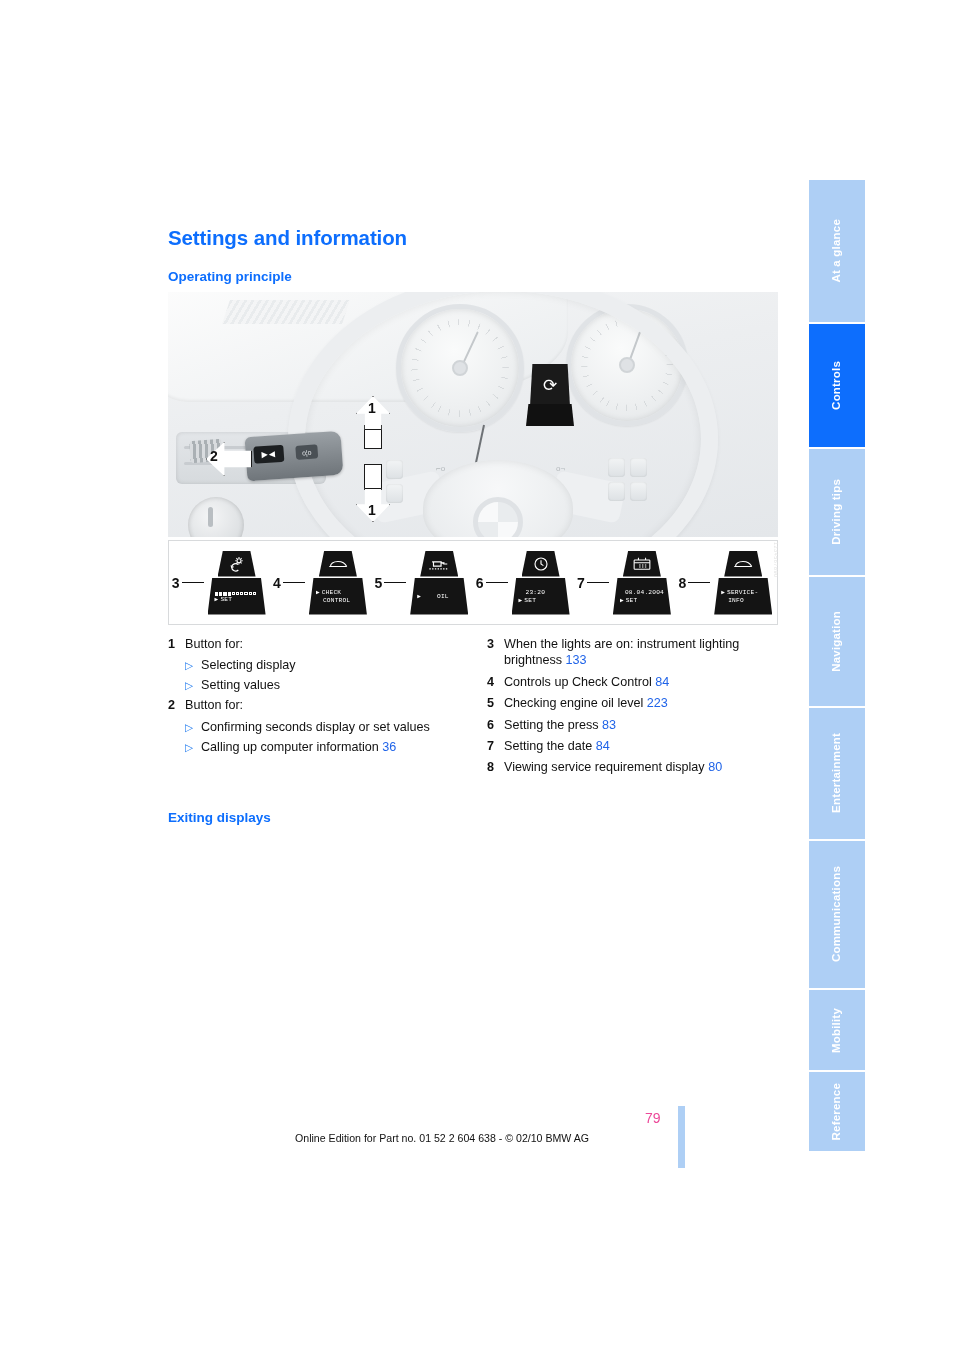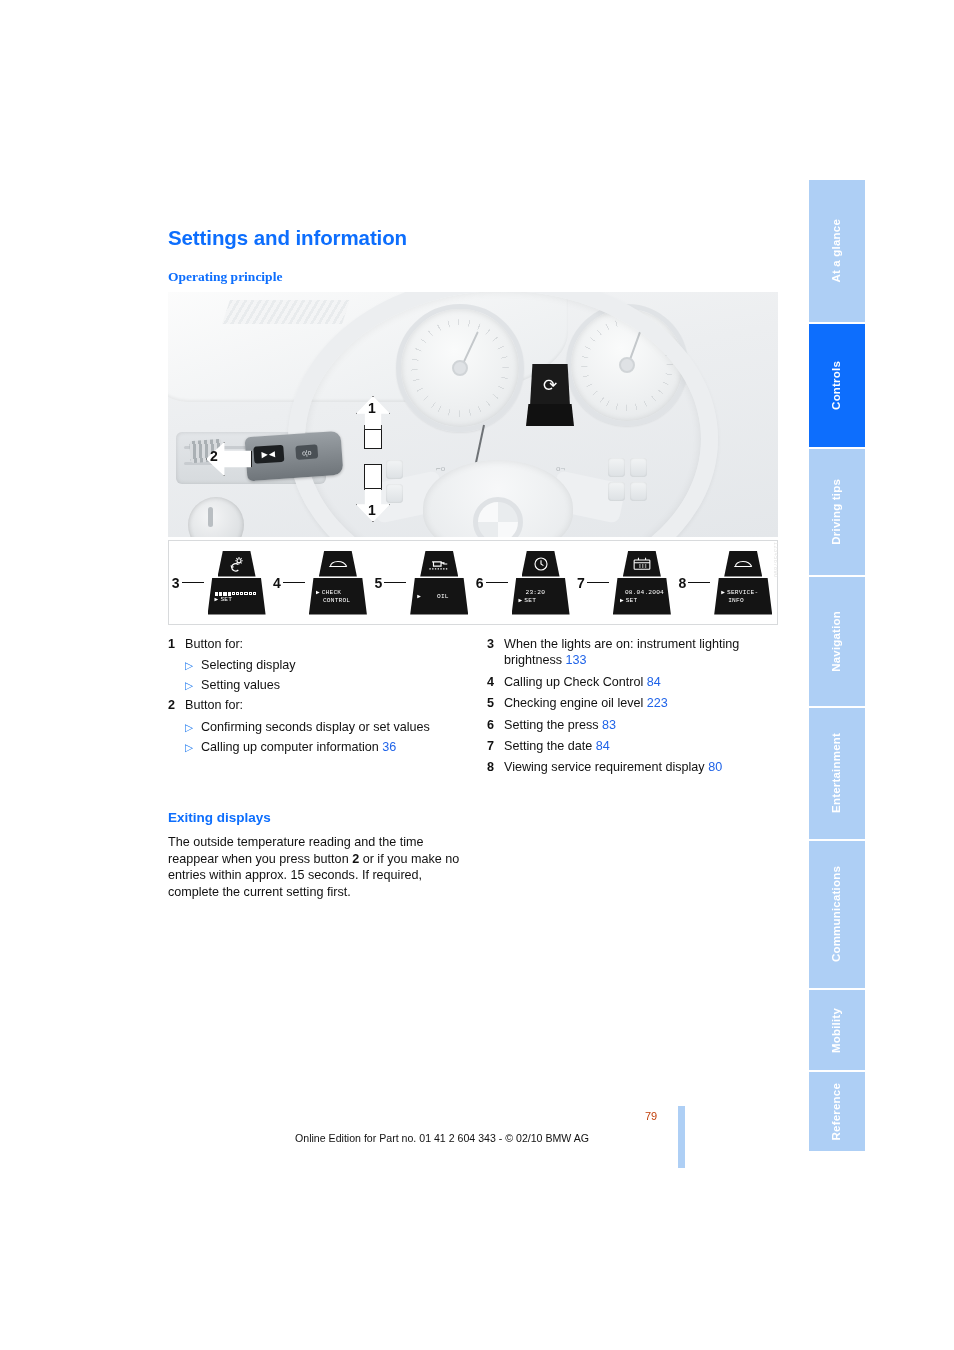--- a/index.html
+++ b/index.html
@@ -61,21 +61,21 @@
     color: #0d6efd;
     letter-spacing: -0.1px;
   }
 
   .section-head {
     position: absolute;
     font-size: 13.5px;
     font-weight: bold;
     color: #0d6efd;
   }
-  .section-head.op { left: 168px; top: 269px; font-family: Liberation Serif, serif; }
+  .section-head.op { left: 168px; top: 269px; }
 
   
   .illustration {
     position: absolute;
     left: 168px;
     top: 292px;
     width: 610px;
     height: 333px;
     background: #ffffff;
   }
@@ -365,21 +365,21 @@
   .exit-head { position:absolute; left:168px; top:810px; }
   .exit-body {
     position:absolute; left:168px; top:834px; width:300px;
     font-size:12.6px; line-height:16.6px; color:#111;
   }
   .exit-body b { font-weight:bold; }
 
   
   .page-number {
     position:absolute; left:645px; top:1110px;
-    font-size:11px; color:#c2410c; font-weight:normal;
+    font-size:14px; color:#ec4899; font-weight:normal;
   }
   .footer-rule {
     position:absolute; left:678px; top:1106px; width:7px; height:62px;
     background:#aecff5;
   }
   .footer-text {
     position:absolute; left:295px; top:1132px;
     font-size:10.6px; color:#111;
   }
 </style>
@@ -636,21 +636,21 @@
       <div class="li">
         <span class="num">3</span>
         <span class="txt">
           <span>When the lights are on: instrument lighting brightness</span>
           <span class="ref">133</span>
         </span>
       </div>
       <div class="li">
         <span class="num">4</span>
         <span class="txt">
-          <span>Calling up Check Control</span>
+          <span>Controls up Check Control</span>
           <span class="ref">84</span>
         </span>
       </div>
       <div class="li">
         <span class="num">5</span>
         <span class="txt">
           <span>Checking engine oil level</span>
           <span class="ref">223</span>
         </span>
       </div>
@@ -672,23 +672,20 @@
         <span class="num">8</span>
         <span class="txt">
           <span>Viewing service requirement display</span>
           <span class="ref">80</span>
         </span>
       </div>
     </div>
   </div>
 
   <div class="section-head exit-head">Exiting displays</div>
-  <div class="exit-body">
-    <span>The outside temperature reading and the time reappear when you press button </span><b>2</b><span> or if you make no entries within approx. 15 seconds. If required, complete the current setting first.</span>
-  </div>
 
   <div class="sidebar">
     <div class="tab" style="height:144px">
       <span class="tab-label">At a glance</span>
     </div>
     <div class="tab active" style="height:126px">
       <span class="tab-label">Controls</span>
     </div>
     <div class="tab" style="height:128px">
       <span class="tab-label">Driving tips</span>
@@ -705,15 +702,15 @@
     <div class="tab" style="height:82px">
       <span class="tab-label">Mobility</span>
     </div>
     <div class="tab" style="height:79px">
       <span class="tab-label">Reference</span>
     </div>
   </div>
 
   <div class="page-number">79</div>
   <div class="footer-rule"></div>
-  <div class="footer-text">Online Edition for Part no. 01 41 2 604 343 - © 02/10 BMW AG</div>
+  <div class="footer-text">Online Edition for Part no. 01 52 2 604 638 - © 02/10 BMW AG</div>
 
 </div>
 
 </body></html>

